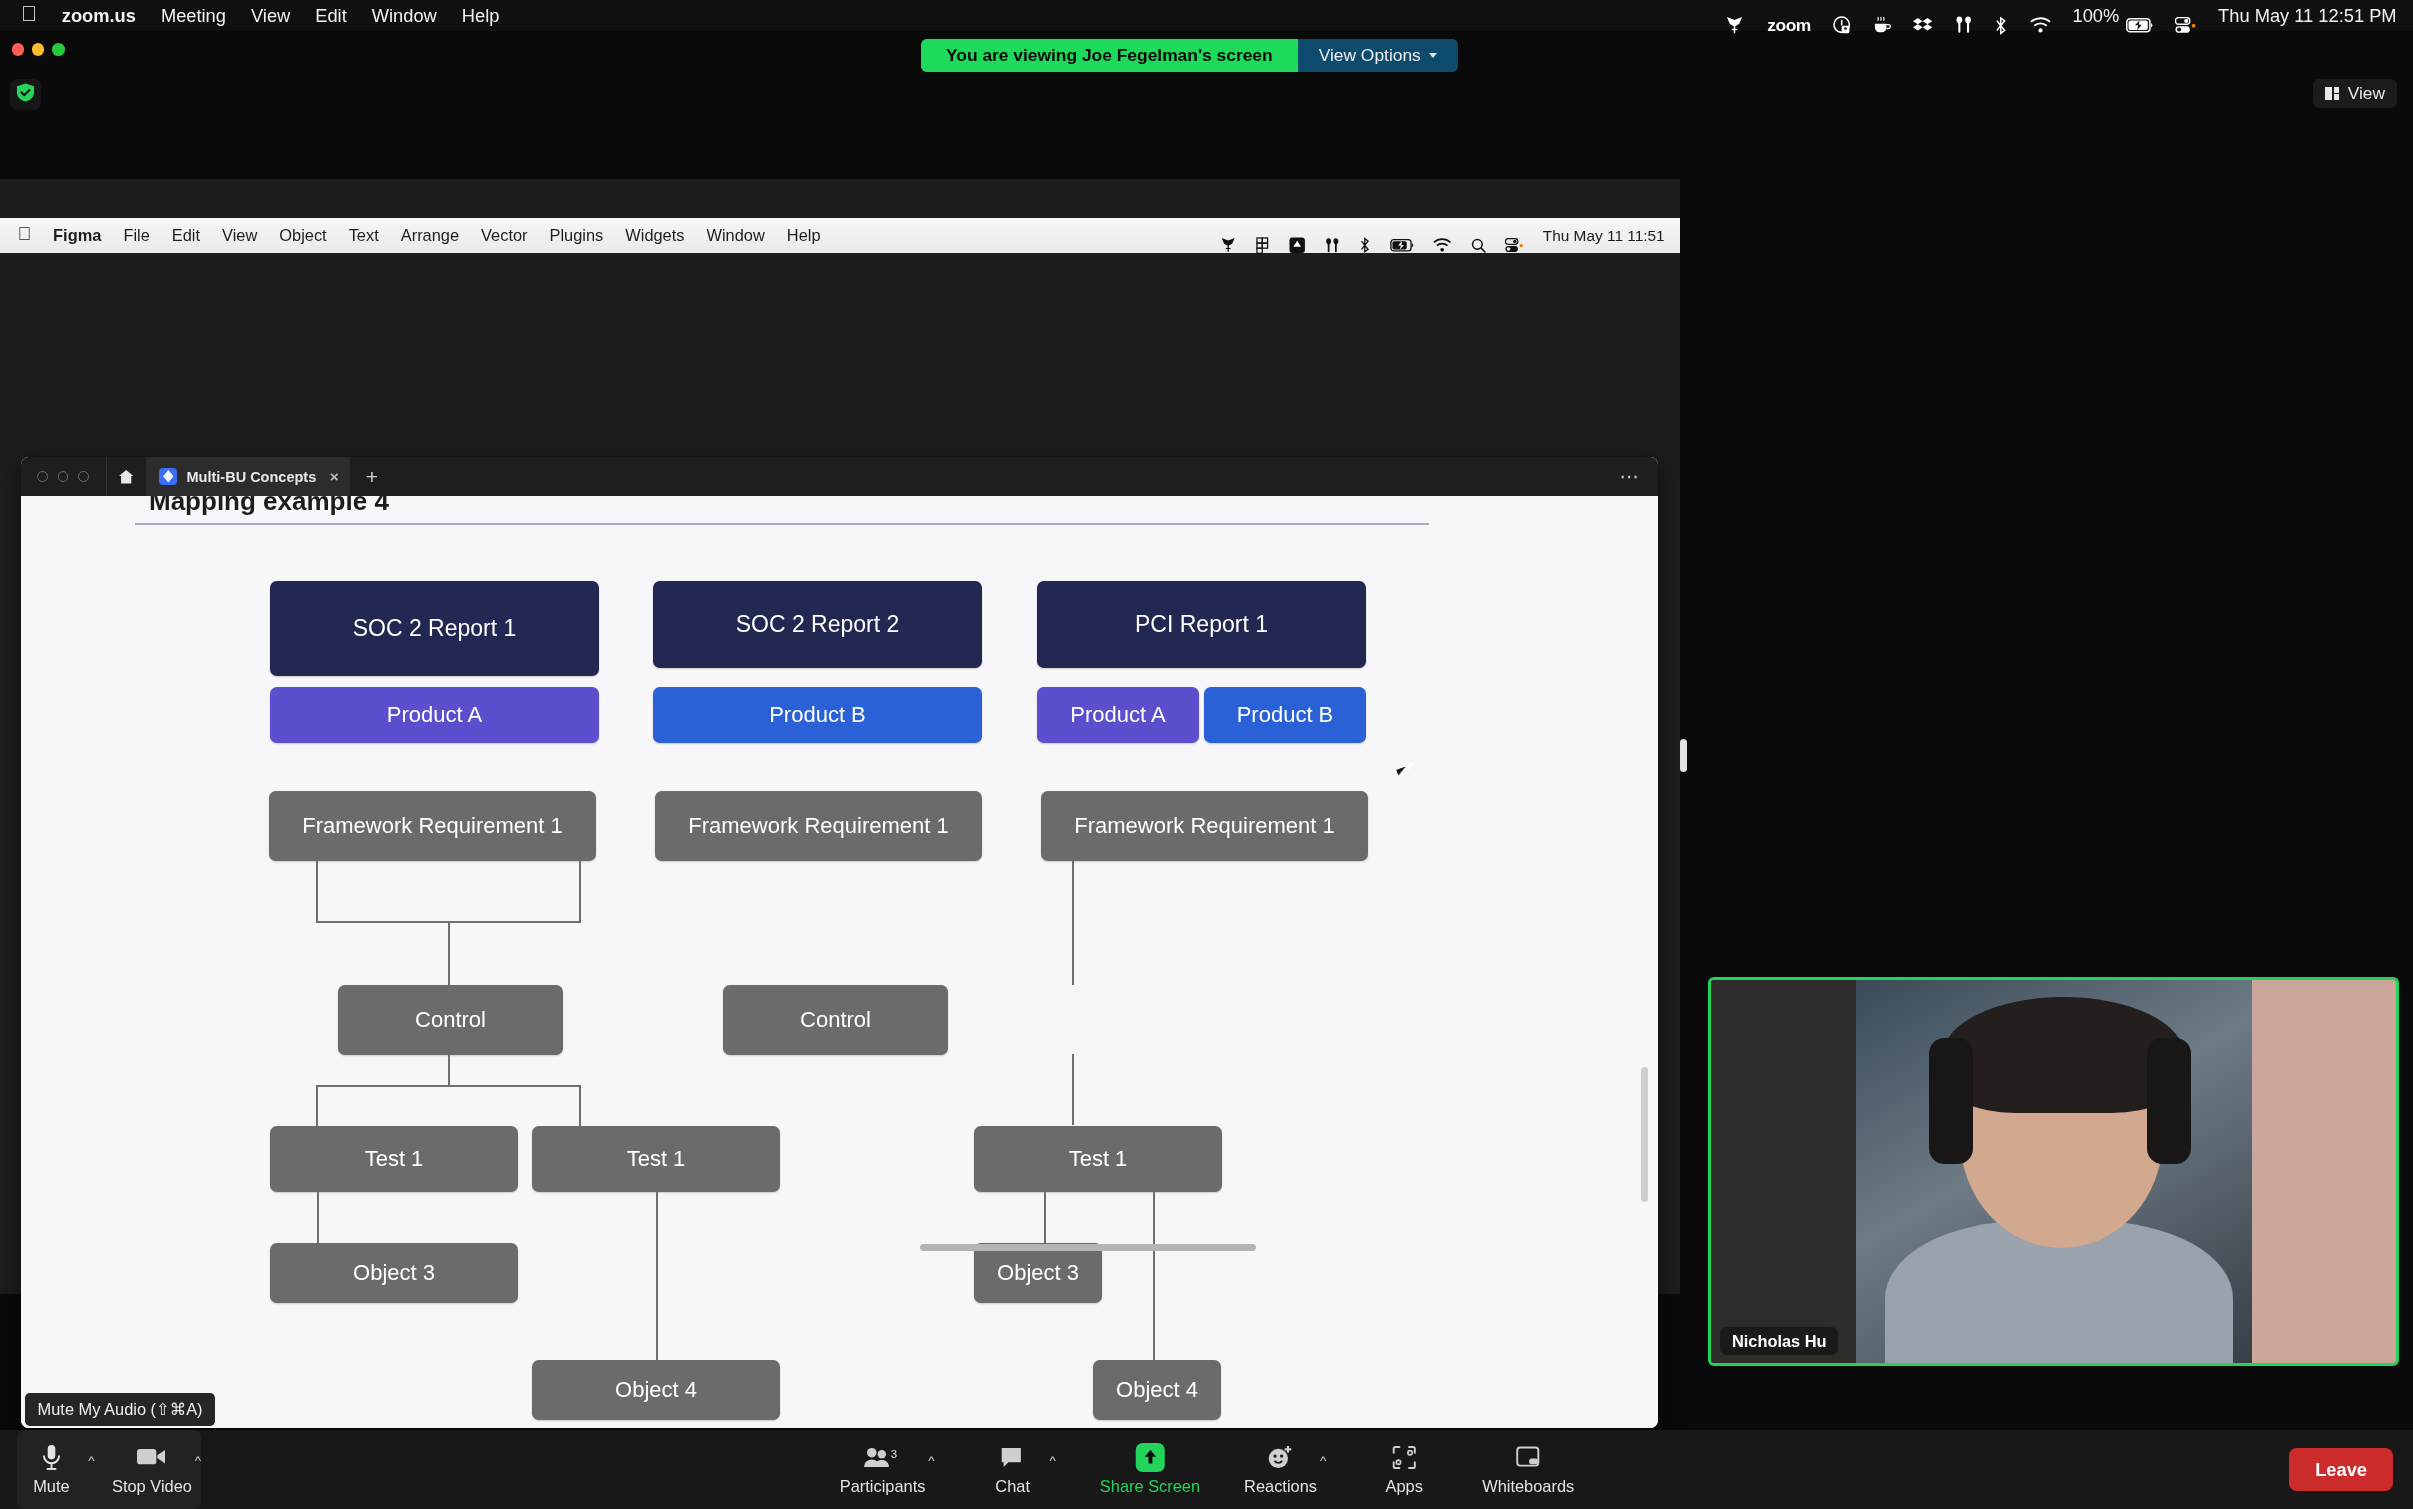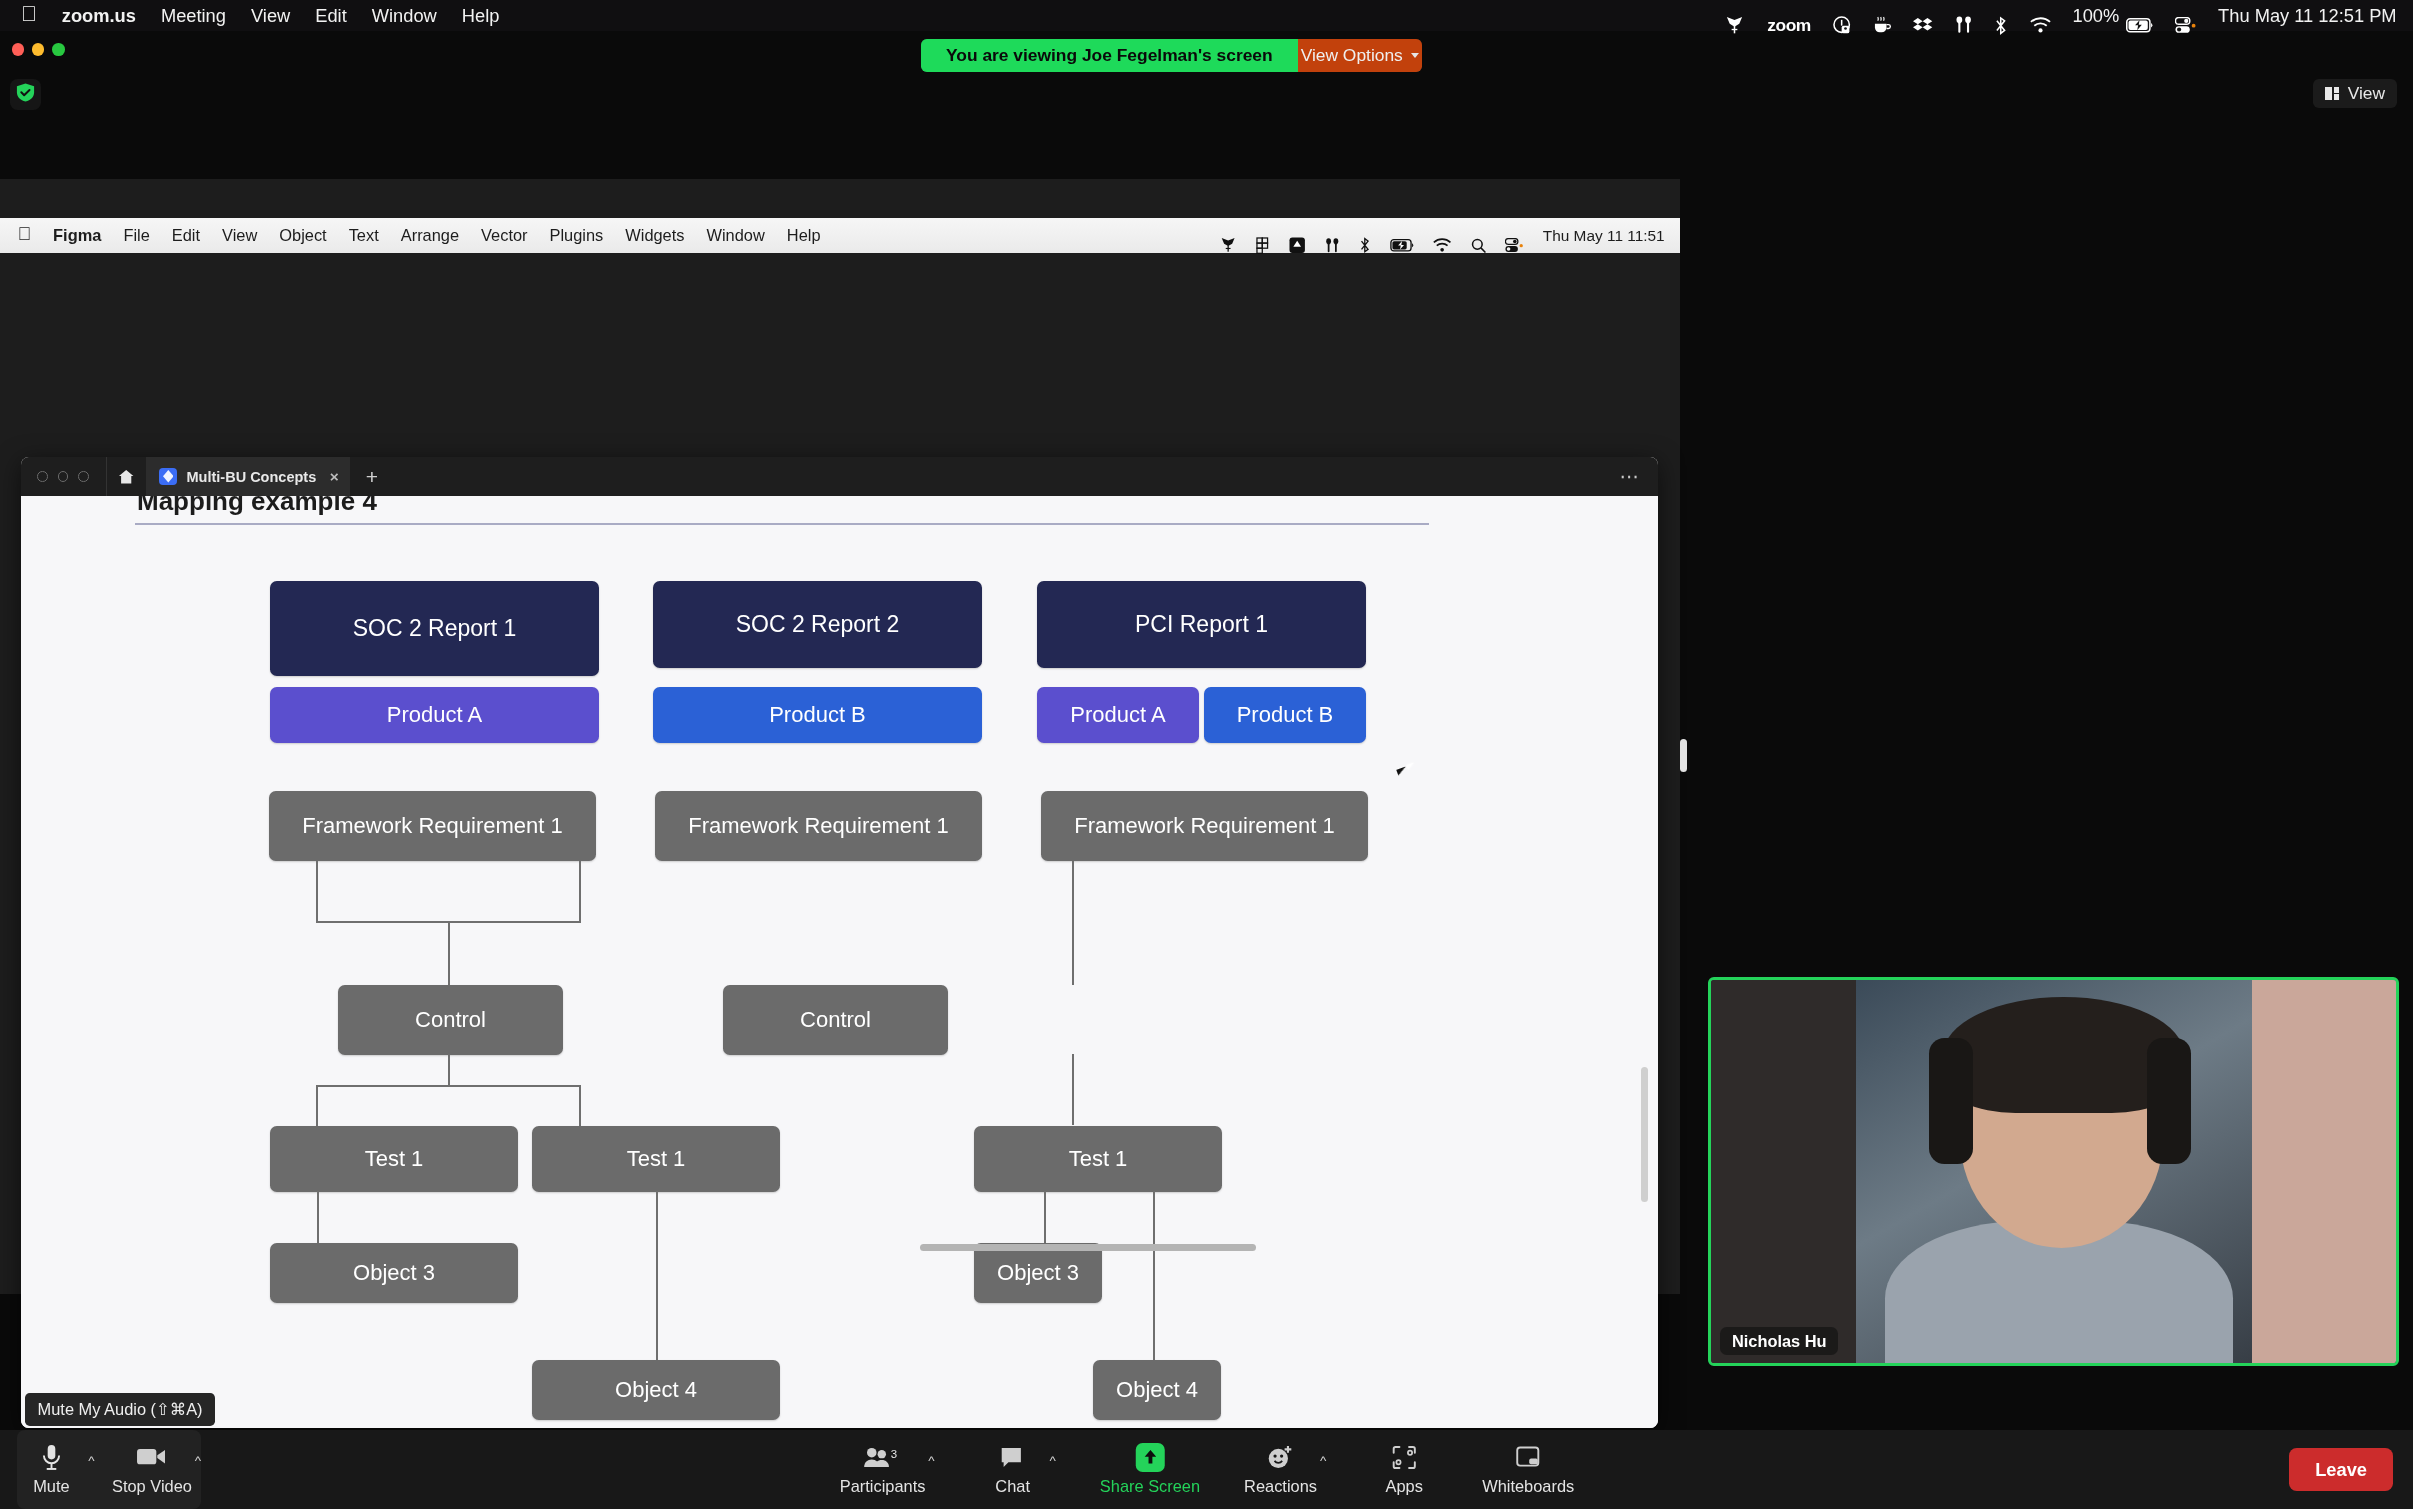--- a/index.html
+++ b/index.html
@@ -29,22 +29,22 @@
   .sharebar {
     position: absolute; top: 39px; left: 921px;
     height: 33px; display: flex; align-items: stretch;
     background: #2b2b2b; border-radius: 5.8px; overflow: hidden;
   }
   .sharebar .green {
     background: #1eda5a; color: #0a0a0a; font-size: 17.4px; font-weight: 600;
     display: flex; align-items: center; padding: 0 25px; white-space: nowrap;
   }
   .sharebar .viewopts {
-    background: #c2410c; color: #efefef; font-size: 17.4px;
-    display: flex; align-items: center; gap: 8.7px; padding: 0 3px; white-space: nowrap;
+    background: #0c4a6e; color: #efefef; font-size: 17.4px;
+    display: flex; align-items: center; gap: 8.7px; padding: 0 21px; white-space: nowrap;
   }
   .caret-d { width: 0; height: 0; border-left: 4.8px solid transparent; border-right: 4.8px solid transparent; border-top: 5.8px solid #e6e6e6; }
 
   
   .wdots { position: absolute; top: 43px; left: 11.6px; display: flex; gap: 7.7px; }
   .wdot { width: 12.6px; height: 12.6px; border-radius: 50%; }
   .wdot.r { background: #ff5f57; } .wdot.y { background: #febc2e; } .wdot.g { background: #28c840; }
 
   
   .shield-btn { position: absolute; top: 79px; left: 9.7px; width: 31px; height: 31px;
@@ -88,21 +88,21 @@
     height: 39px; background: #2c2c2c; display: flex; align-items: center; gap: 9.7px;
     padding: 0 11.6px 0 13.5px; color: #e8e8e8; font-size: 14.5px; font-weight: 600;
   }
   .tb-fav { width: 17.4px; height: 17.4px; border-radius: 3.9px; background: #3b6df5; display:flex; align-items:center; justify-content:center; }
   .tb-x { color: #bdbdbd; font-size: 15.4px; margin-left: 3.9px; }
   .tb-plus { color: #cfcfcf; font-size: 21px; margin-left: 15.4px; }
   .tb-more { position: absolute; right: 17.4px; color: #c9c9c9; font-size: 19.3px; letter-spacing: 1.9px; }
 
   .canvas { position: relative; width: 1637px; height: 933px; background: #f7f7f9; overflow: hidden; }
   .canvas-title {
-    position: absolute; left: 116px; top: -9.7px; font-size: 26px; font-weight: 700; color: #1c1c1c;
+    position: absolute; left: 128px; top: -9.7px; font-size: 26px; font-weight: 700; color: #1c1c1c;
     white-space: nowrap;
   }
   .canvas-rule { position: absolute; left: 114px; top: 27px; width: 1294px; height: 1.9px; background: #a9abc4; }
 
   .node {
     position: absolute; border-radius: 6.8px; display: flex; align-items: center; justify-content: center;
     text-align: center; color: #ffffff; font-size: 22px; line-height: 1.28;
     box-shadow: 0 1px 1.9px rgba(0,0,0,.18);
   }
   .node.report { background: #232853; font-size: 23px; }

